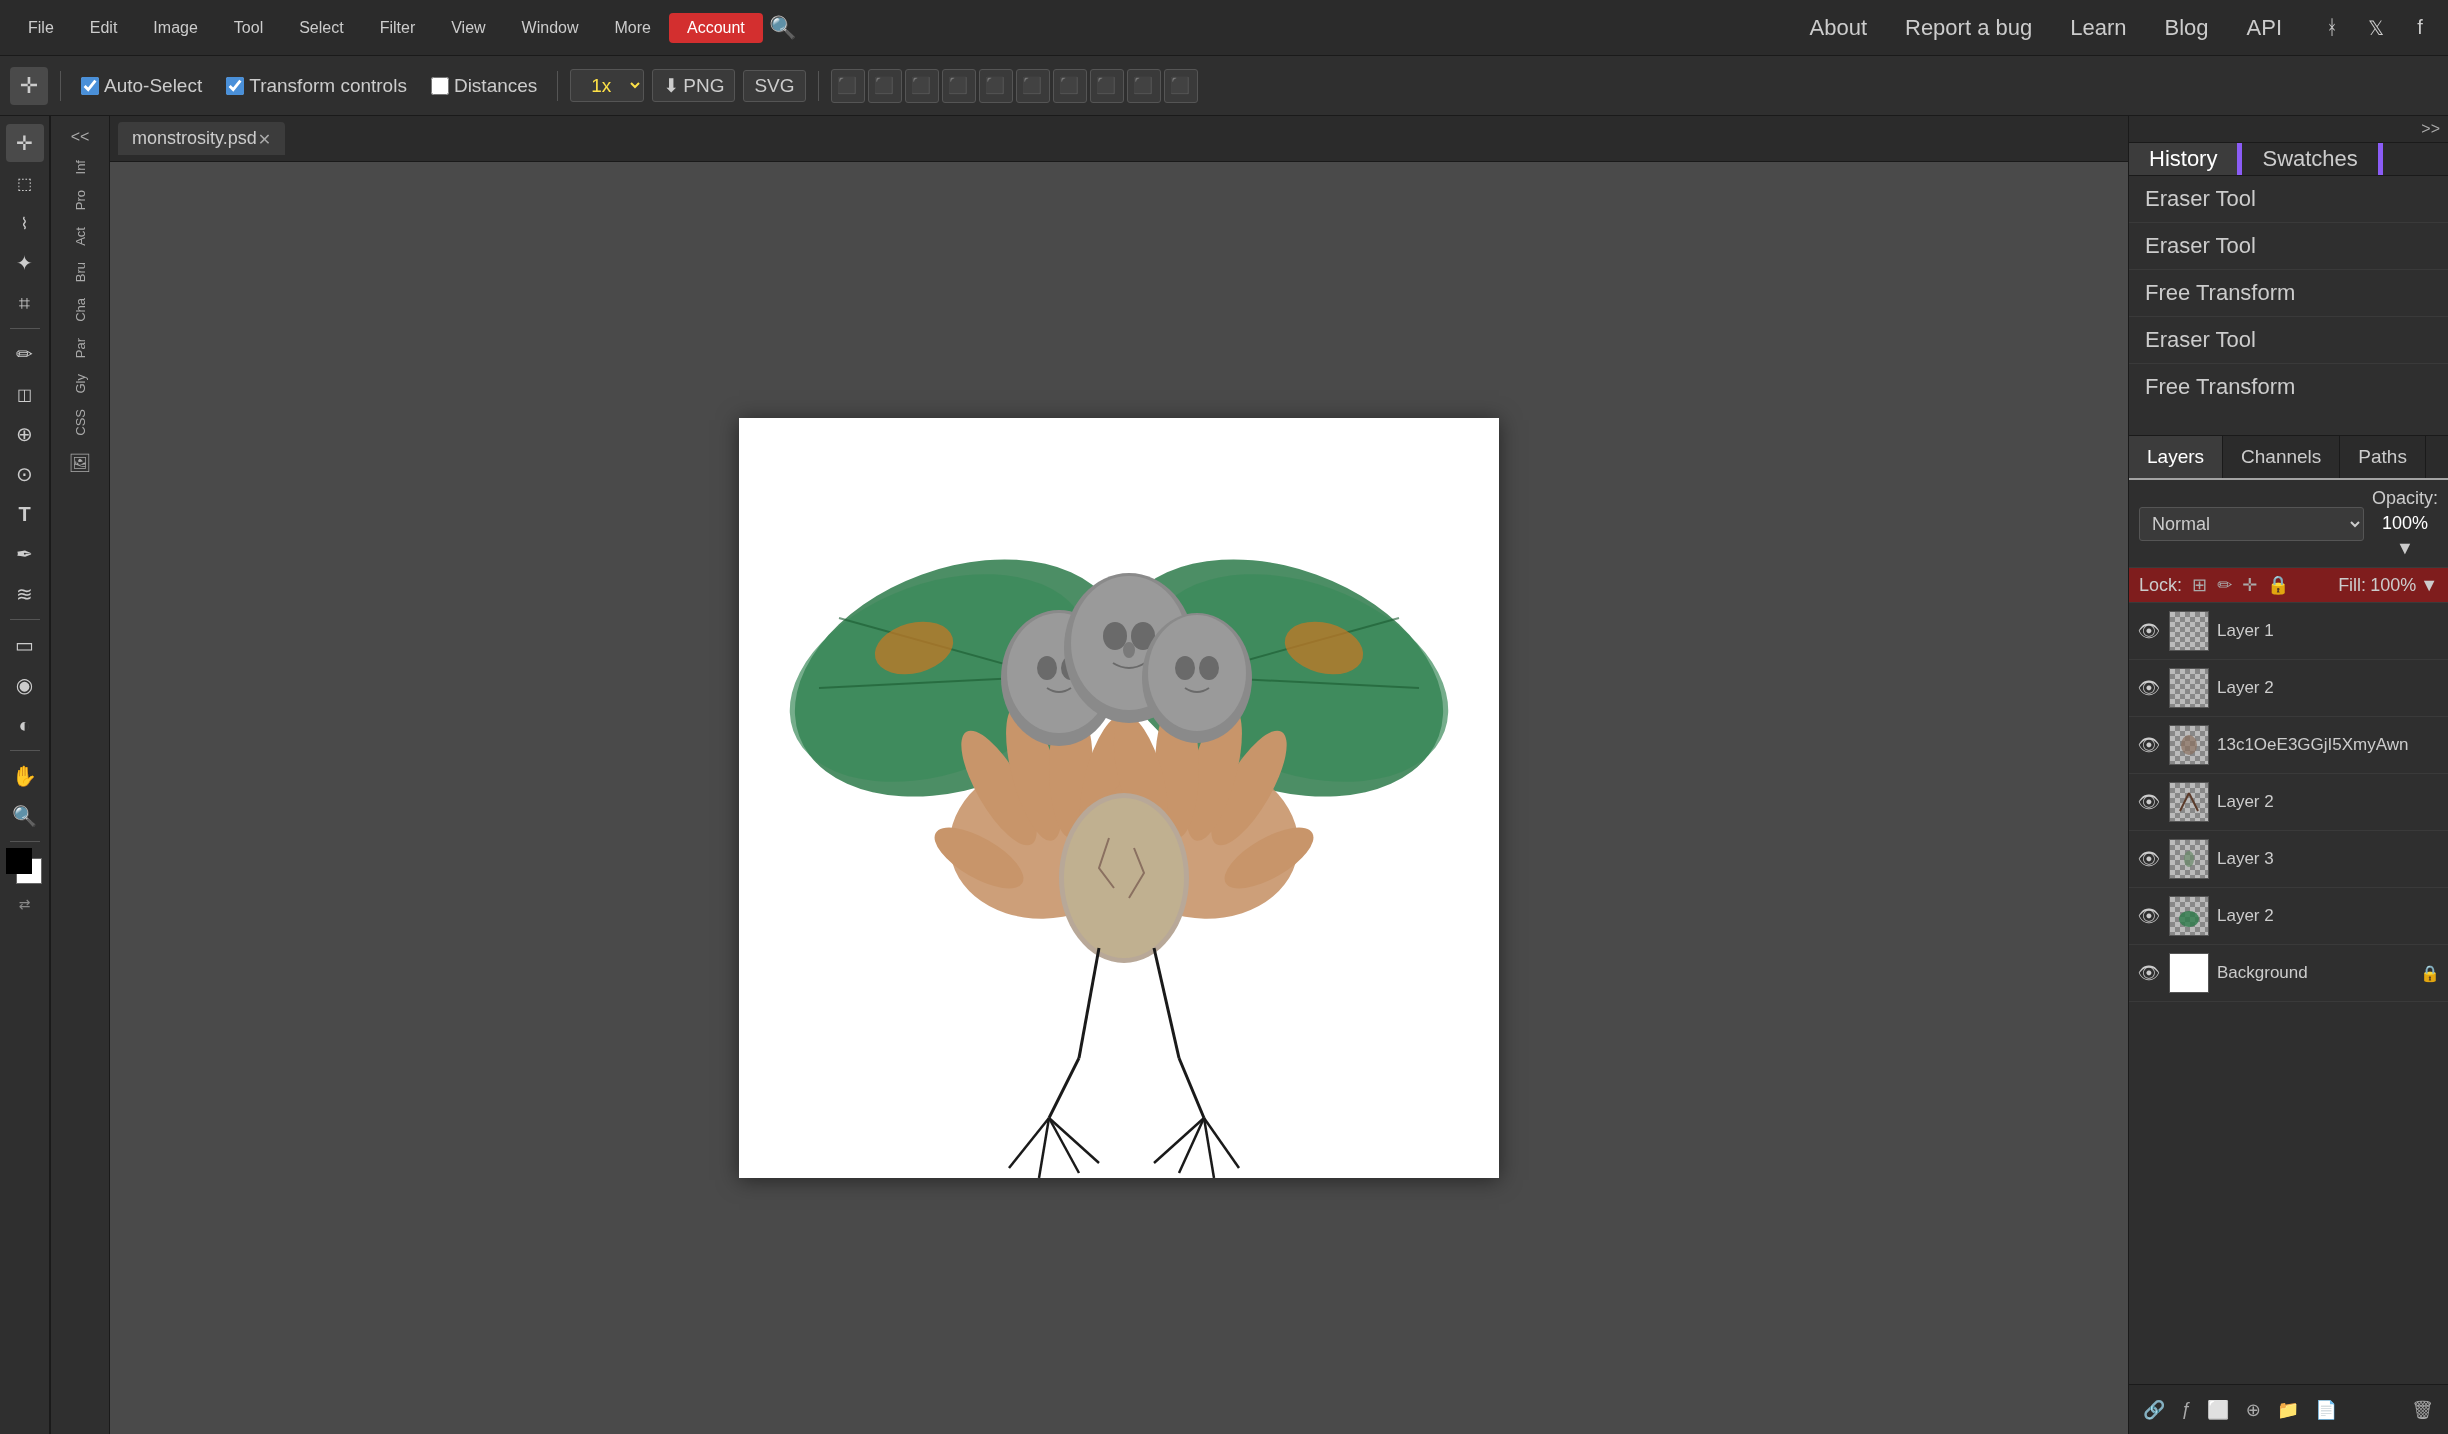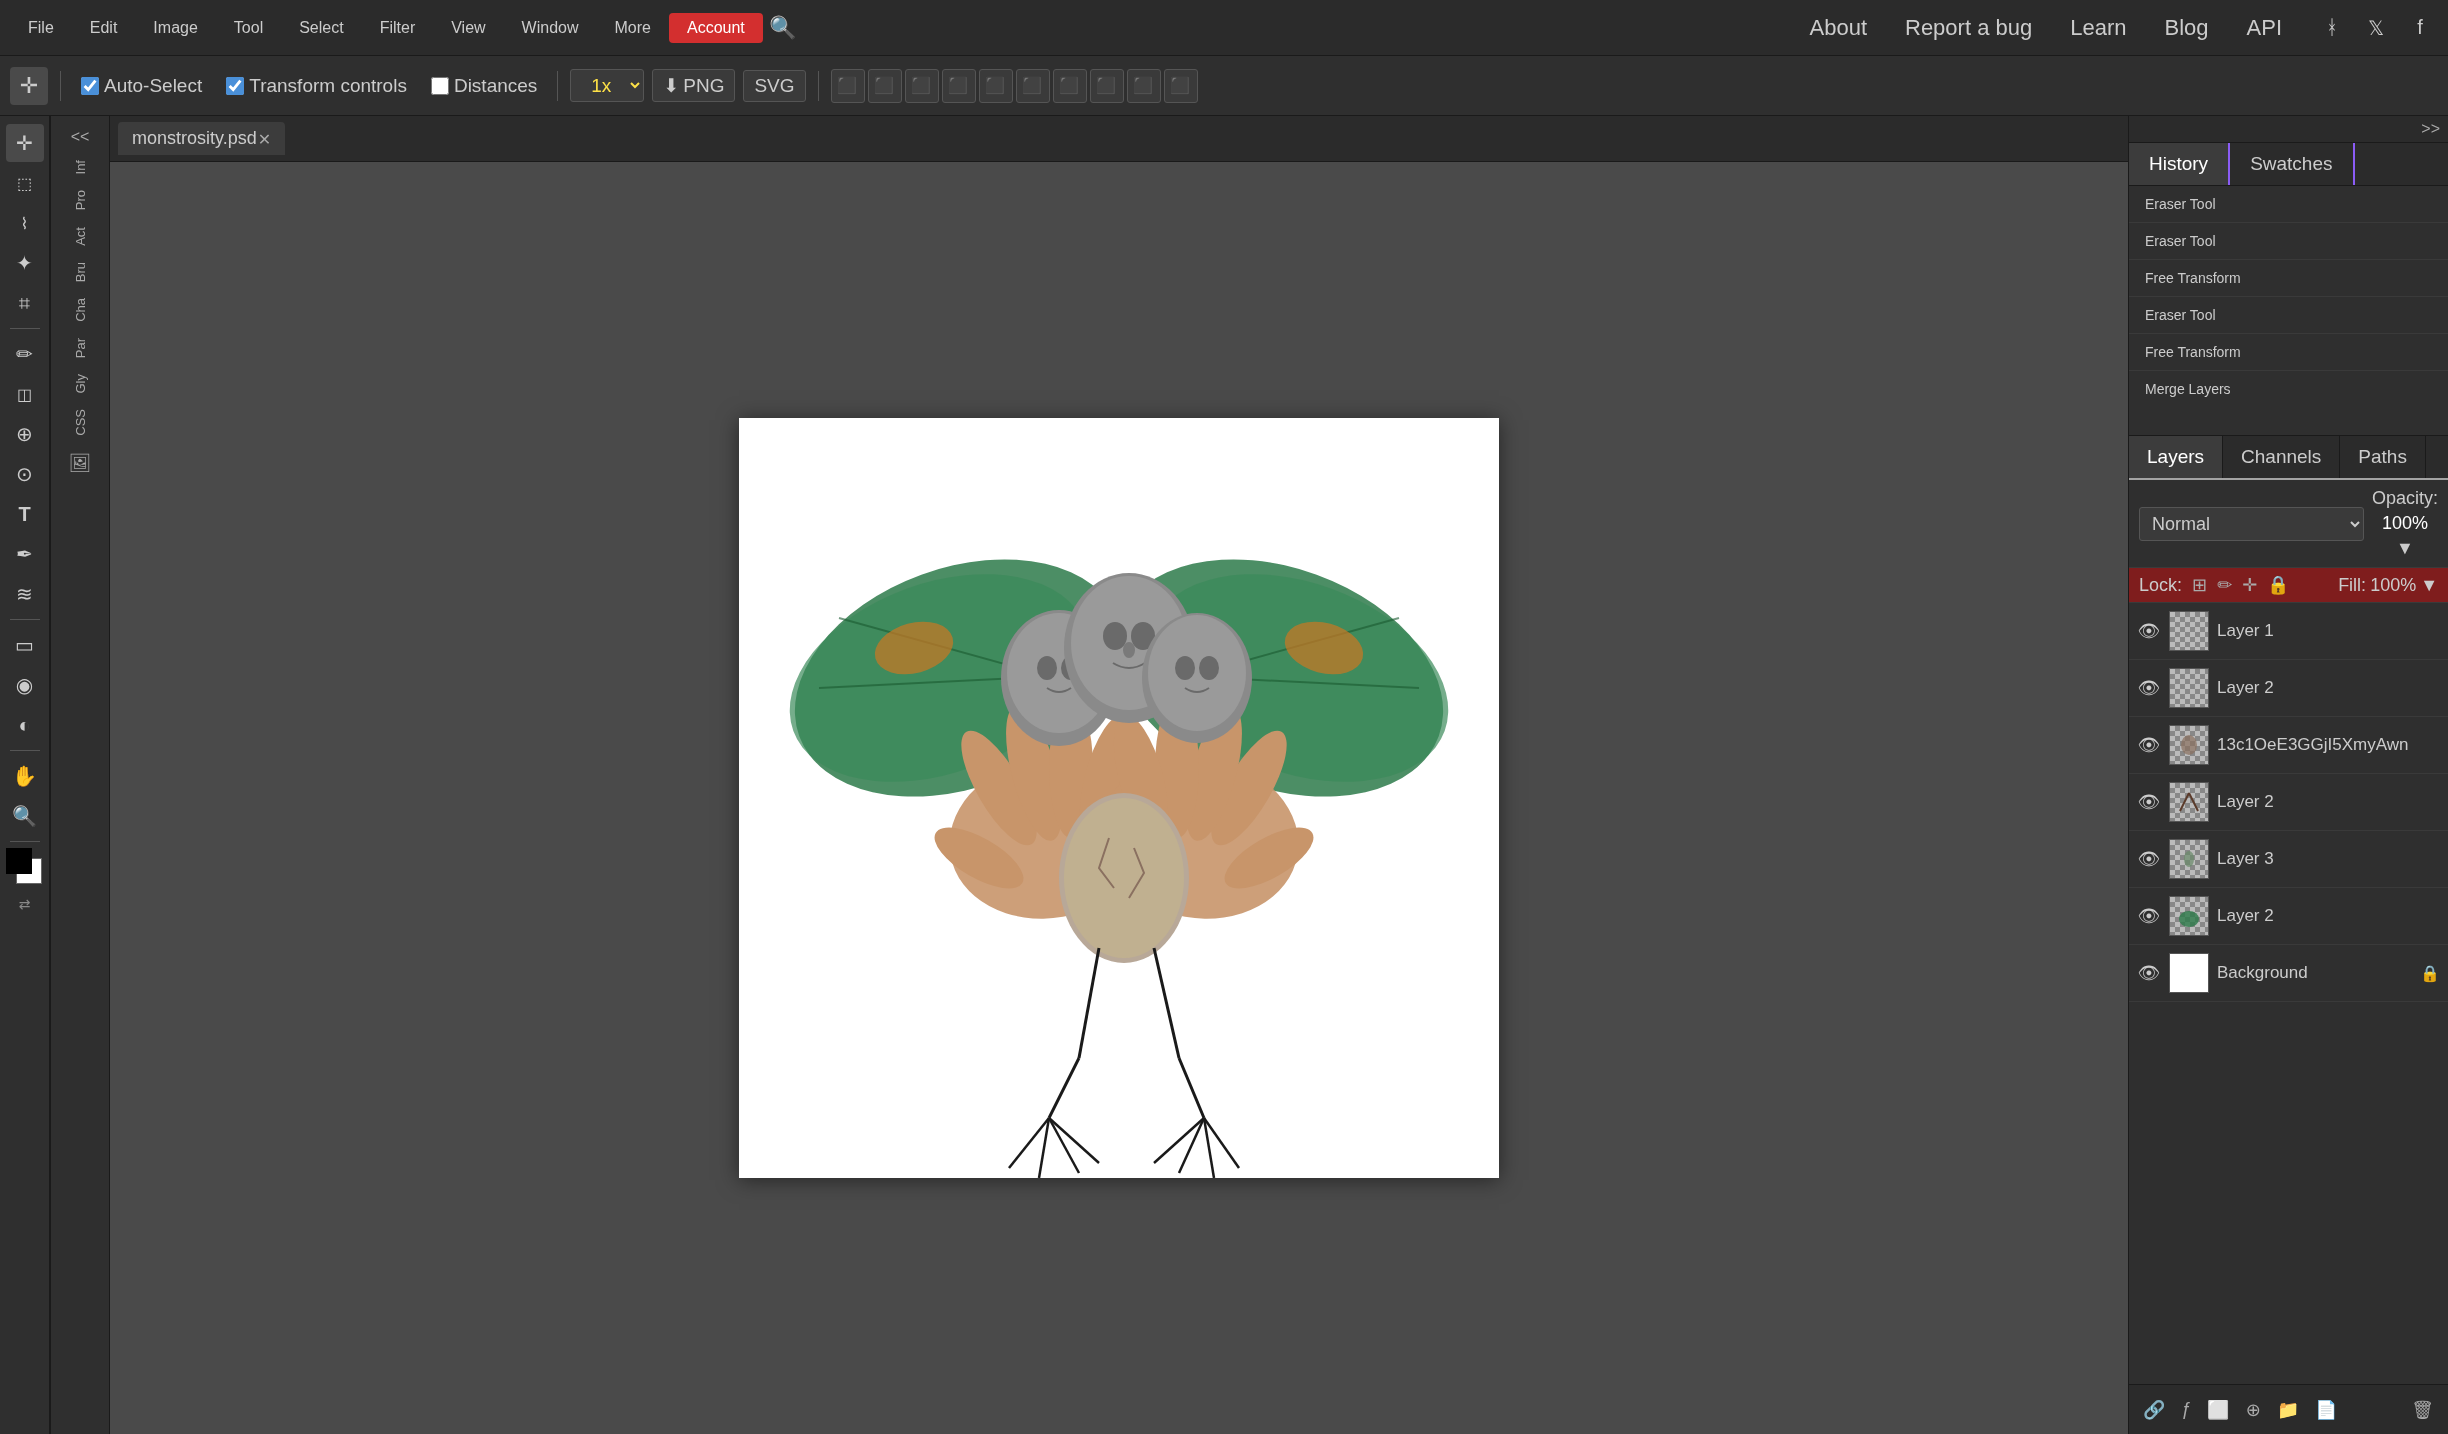--- a/index.html
+++ b/index.html
@@ -136,27 +136,27 @@
     
     #history-panel {
       flex: 0 0 320px;
       border-bottom: 1px solid #1a1a1a;
     }
     #history-tabs {
       display: flex; background: #2b2b2b;
       border-bottom: 1px solid #1a1a1a;
     }
     .history-tab {
-      padding: 10px 20px; font-size: 19px; cursor: pointer; color: #ccc;
-      border-right: 2px solid #8b5cf6;
+      padding: 3px 20px; font-size: 22px; cursor: pointer; color: #ccc;
+      border-right: 5px solid #8b5cf6;
     }
     .history-tab.active { background: #3c3c3c; color: #fff; }
     .history-list { background: #2f2f2f; max-height: 220px; overflow-y: auto; }
     .history-item {
-      padding: 10px 16px; font-size: 14px; color: #ccc; cursor: pointer;
+      padding: 10px 16px; font-size: 22px; color: #ccc; cursor: pointer;
       border-bottom: 1px solid #3a3a3a;
     }
 
     
     #layers-section { flex: 1; display: flex; flex-direction: column; overflow: hidden; }
     #layers-tabs {
       display: flex; background: #2b2b2b;
       border-bottom: 2px solid #a3a3a3;
     }
     .layers-tab {

